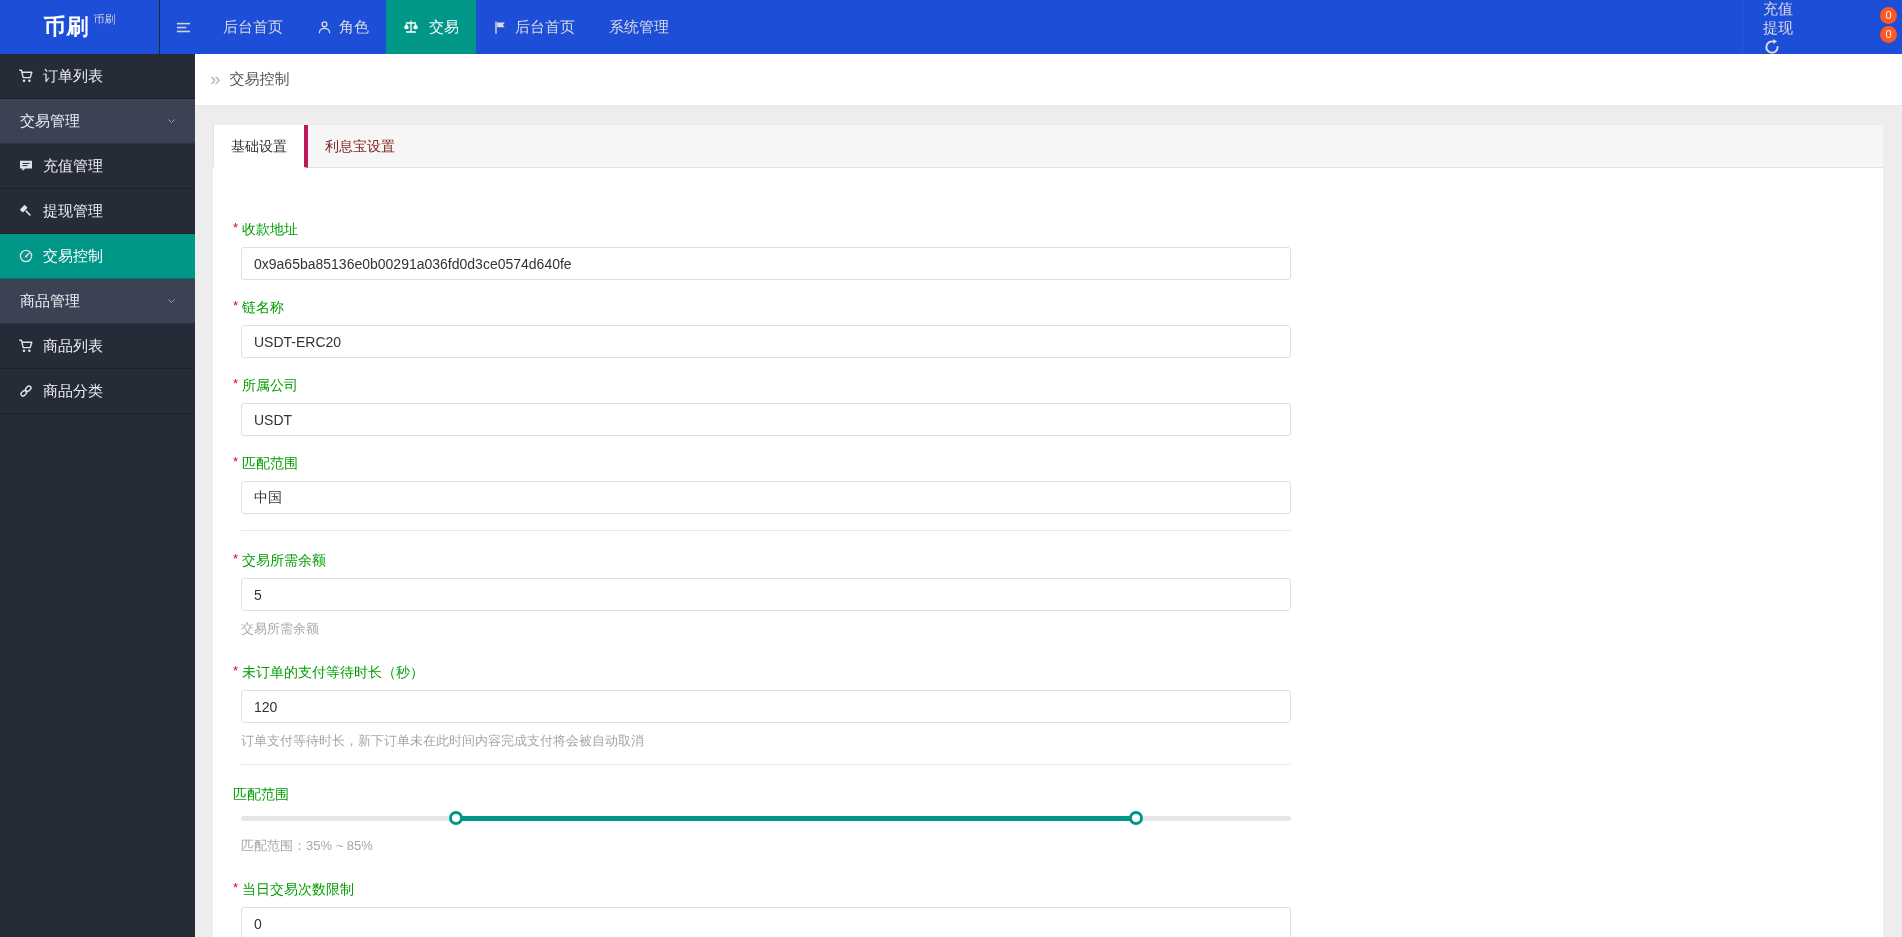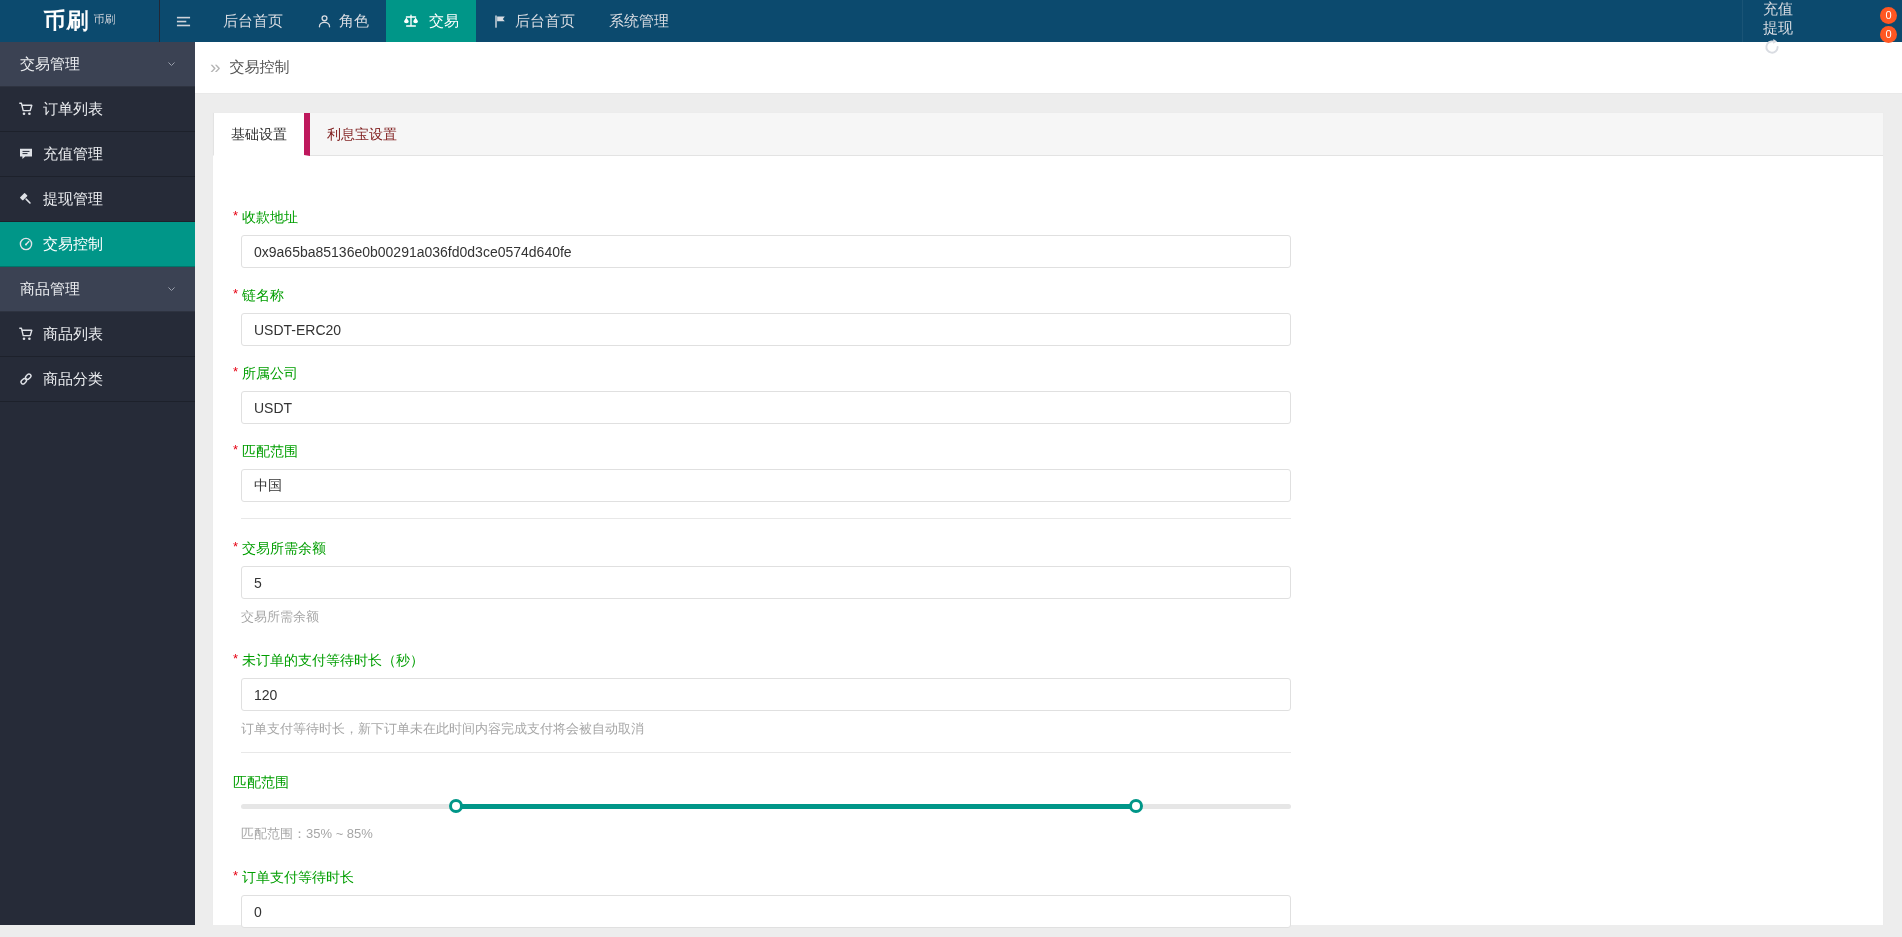--- a/index.html
+++ b/index.html
@@ -3,21 +3,21 @@
 <meta charset="utf-8">
 <style>
   * { box-sizing: border-box; }
   html,body { margin:0; padding:0; }
   body {
     width:1902px; height:937px; overflow:hidden;
     font-family:"Liberation Sans", sans-serif;
     background:#ededed; color:#333; font-size:14px;
   }
   
-  .topbar { height:42px; background:#0c4a6e; display:flex; align-items:stretch; color:#d9dce2;justify-content:flex-end; }
+  .topbar { height:54px; background:#1d4ed8; display:flex; align-items:stretch; color:#d9dce2;justify-content:flex-end; }
   .logo { width:160px; border-right:1px solid #232836; display:flex; align-items:center; justify-content:center; gap:4px; }
   .logo-title { font-size:22px; font-weight:bold; color:#fff; letter-spacing:1px; }
   .logo-sub { font-size:11px; color:#cfd3da; align-self:flex-start; margin-top:12px; }
   .tool-btn { width:46px; display:flex; align-items:center; justify-content:center; cursor:pointer; }
   .nav { display:flex; align-items:stretch; }
   .nav-item { display:flex; align-items:center; gap:7px; padding:0 17px; font-size:15px; color:#d9dce2; cursor:pointer; }
   .nav-item.active { background:#009688; color:#fff;gap:10px; }
   .topbar-right { margin-left:auto; display:flex; align-items:stretch;flex-direction:column; }
   .top-action { position:relative; display:flex; align-items:center; padding:0 27px 0 20px; font-size:15px; cursor:pointer; border-left:1px solid rgba(255,255,255,.06); }
   .badge { position:absolute; top:7px; right:5px; min-width:17px; height:17px; border-radius:9px; background:#ff5722; color:#fff; font-size:11px; line-height:17px; text-align:center; padding:0 4px; }
@@ -35,21 +35,21 @@
   .side-item.active { background:#009688; color:#fff; }
   
   .main { flex:1; display:flex; flex-direction:column; min-width:0; }
   .breadcrumb { height:52px; background:#fff; border-bottom:1px solid #e9e9e9; display:flex; align-items:center; padding-left:15px; gap:9px; flex:none; }
   .crumb-caret { font-size:19px; color:#b5b5b5; line-height:1; margin-top:-3px; }
   .crumb-title { font-size:15px; color:#555; }
   .content { flex:1; padding:18px 18px 0 17px; min-height:0; }
   .card { background:#fff; height:100%; border:1px solid #ececec; border-bottom:none; }
   .tabs { height:43px; background:#f6f6f6; border-bottom:1px solid #e3e3e3; display:flex; }
   .tab { padding:0 17px; line-height:42px; font-size:14px; color:#7f1d1d; cursor:pointer; }
-  .tab.active { background:#fff; color:#333; border-left:1px solid #e3e3e3; border-right:6px solid #be185d; margin-bottom:-1px; border-bottom:1px solid #fff; }
+  .tab.active { background:#fff; color:#333; border-left:1px solid #e3e3e3; border-right:4px solid #be185d; margin-bottom:-1px; border-bottom:1px solid #fff; }
   
   .form { padding:53px 0 40px 28px; }
   .field { margin-bottom:19px; }
   .field.has-help { margin-bottom:28px; }
   .field.no-mb { margin-bottom:0; }
   .flabel { font-size:14px; color:#009e00; margin:0 0 10px -8px; display:flex; align-items:flex-start; line-height:16px; }
   .req { color:#e60012; margin-right:4px; font-size:13px; line-height:14px; }
   .tinput { width:1050px; height:33px; border:1px solid #e0e0e0; border-radius:3px; padding:0 12px; font-size:14px; color:#333; background:#fff; outline:none; font-family:"Liberation Sans", sans-serif; }
   .help { font-size:13px; color:#a6a6a6; margin-top:10px; line-height:15px; }
   .divider { height:1px; background:#e8e8e8; width:1050px; margin:16px 0 21px; }
@@ -141,37 +141,37 @@
         <svg width="11" height="8" viewBox="0 0 16 16" fill="none">
             <path d="M2.5 10.5L8 5l5.5 5.5" stroke="#d9dce2" stroke-width="2" stroke-linecap="round"></path>
           </svg>
       </span>
     </div>
   </div>
 </div>
 
 <div class="layout">
   <div class="sidebar">
+      <div class="side-row side-item">
+        <span class="svg-i icon">
+          <svg width="16" height="16" viewBox="0 0 16 16">
+            <path d="M1.3 2.2h2.1l1.8 7.4h7l1.6-5.3H4.2" fill="none" stroke="currentColor" stroke-width="1.4" stroke-linejoin="round"></path>
+            <circle cx="6" cy="12.8" r="1.3" fill="currentColor"></circle>
+            <circle cx="11.4" cy="12.8" r="1.3" fill="currentColor"></circle>
+          </svg>
+        </span>
+        <span>订单列表</span>
+      </div>
       <div class="side-row side-group">
         <span>交易管理</span>
         <span class="svg-i chev">
           <svg width="11" height="8" viewBox="0 0 16 16" fill="none">
             <path d="M2.5 5.5L8 11l5.5-5.5" stroke="currentColor" stroke-width="2" stroke-linecap="round"></path>
           </svg>
         </span>
-      </div>
-      <div class="side-row side-item">
-        <span class="svg-i icon">
-          <svg width="16" height="16" viewBox="0 0 16 16">
-            <path d="M1.3 2.2h2.1l1.8 7.4h7l1.6-5.3H4.2" fill="none" stroke="currentColor" stroke-width="1.4" stroke-linejoin="round"></path>
-            <circle cx="6" cy="12.8" r="1.3" fill="currentColor"></circle>
-            <circle cx="11.4" cy="12.8" r="1.3" fill="currentColor"></circle>
-          </svg>
-        </span>
-        <span>订单列表</span>
       </div>
       <div class="side-row side-item">
         <span class="svg-i icon">
           <svg width="16" height="16" viewBox="0 0 16 16">
             <path d="M2 2.8h12v7.6H7.2L4.4 13v-2.6H2z" fill="currentColor"></path>
             <path d="M4.5 5.4h7M4.5 7.6h5" stroke="#262b38" stroke-width="1"></path>
           </svg>
         </span>
         <span>充值管理</span>
       </div>
@@ -272,19 +272,19 @@
                 <div class="track">
                   <div class="fill" style="left: 20.5%; width: 64.7%;"></div>
                   <div class="handle" style="left: 20.5%;"></div>
                   <div class="handle" style="left: 85.2%;"></div>
                 </div>
               </div>
               <div class="help">匹配范围：35% ~ 85%</div>
             </div>
             <div class="field has-help"><div class="flabel">
                 <span class="req">*</span>
-                <span>订单支付等待时长</span>
+                <span>当日交易次数限制</span>
               </div><input class="tinput" type="text" value="0" style=""></div>
           </div>
       </div>
     </div>
   </div>
 </div>
 
 </body></html>

